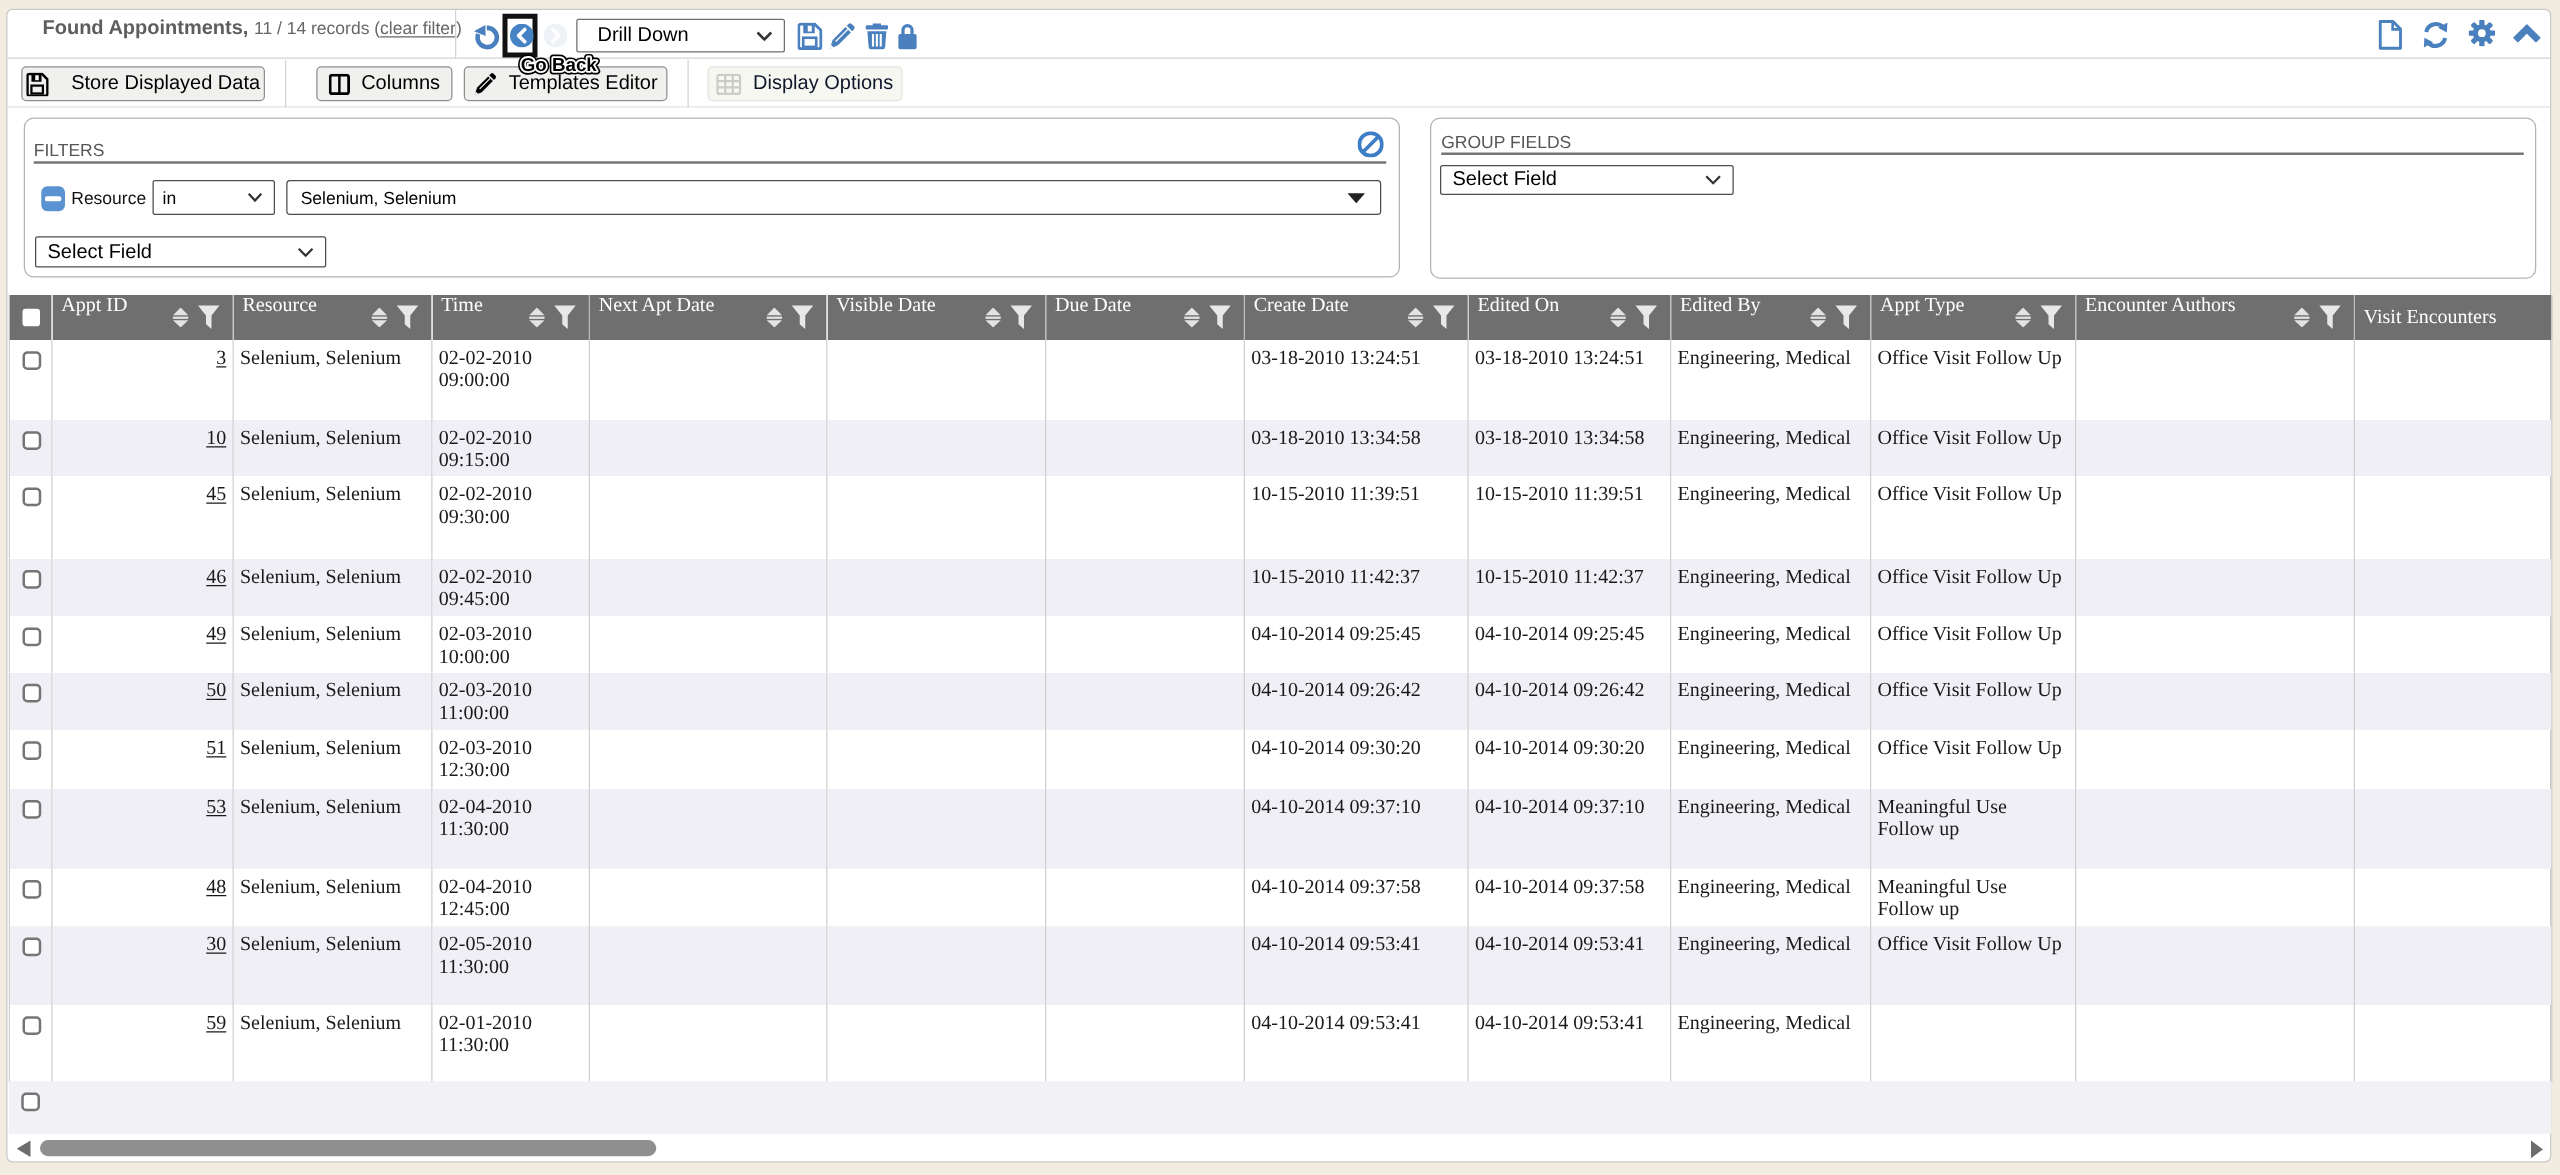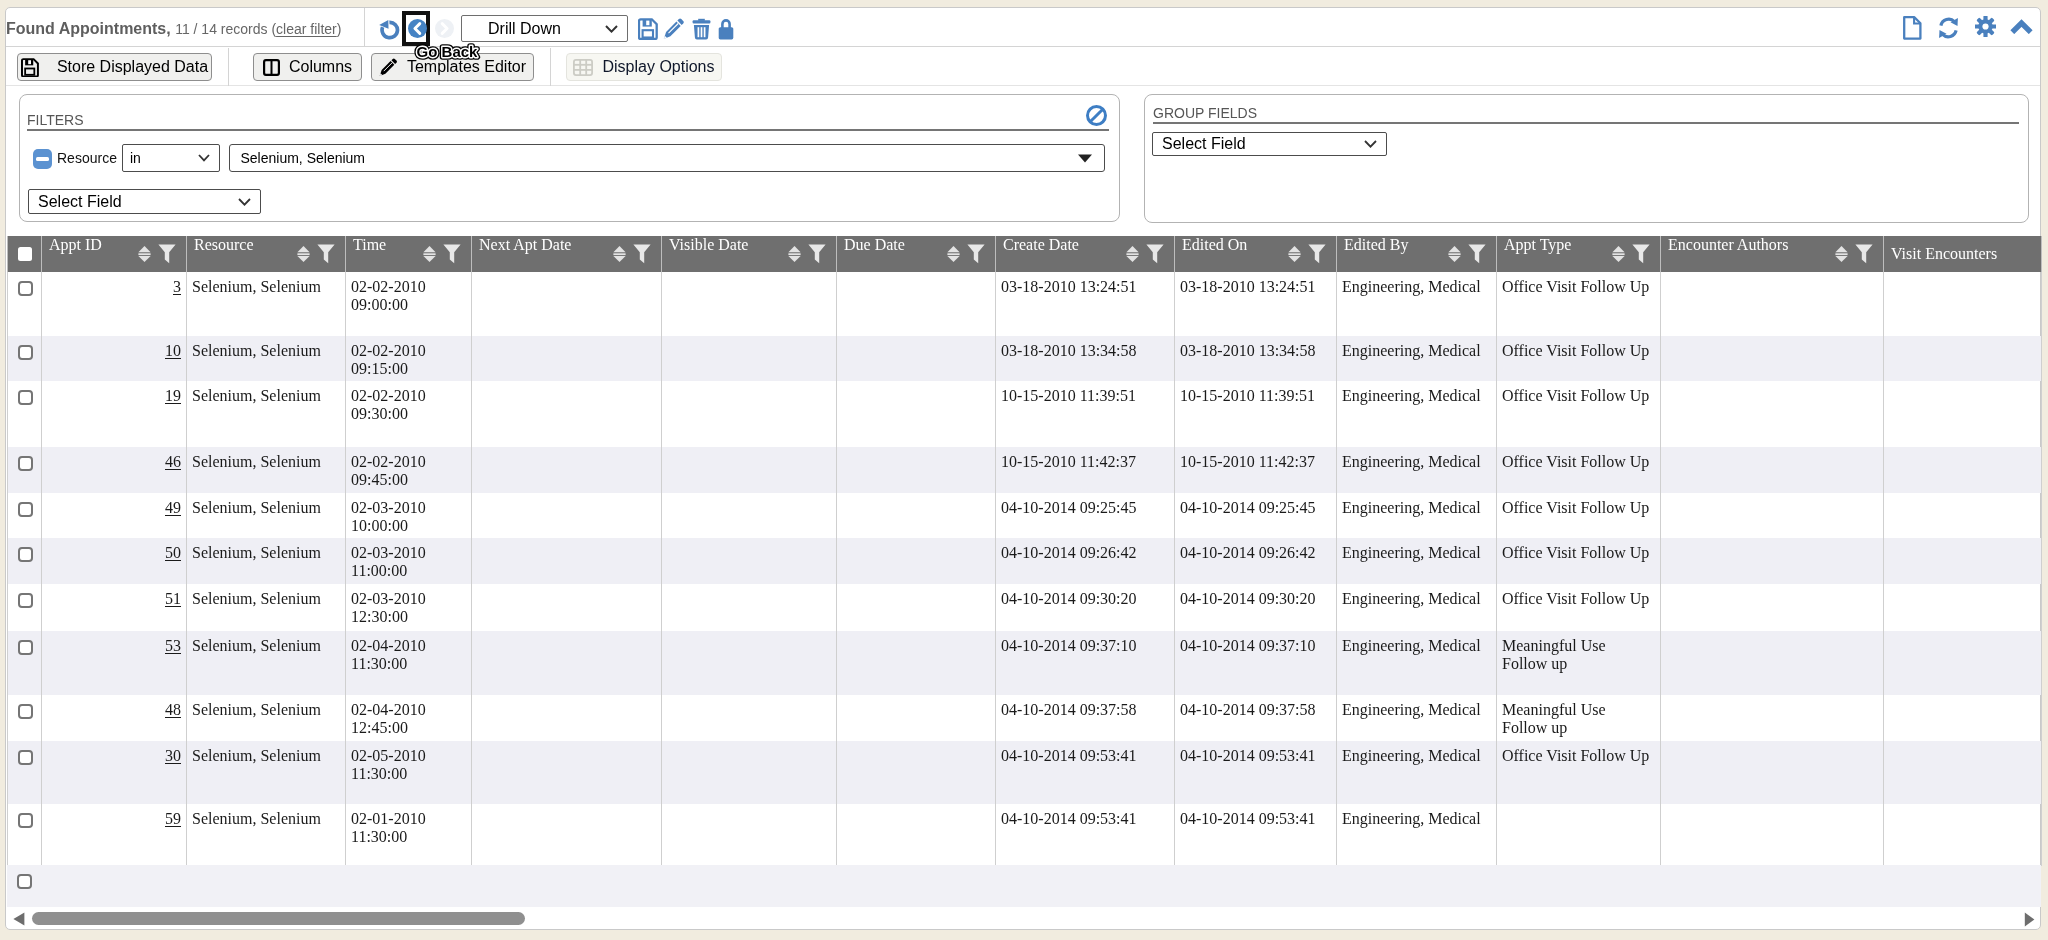--- a/index.html
+++ b/index.html
@@ -2,21 +2,21 @@
 <html><head><meta charset="utf-8">
 <style>
 * { margin:0; padding:0; box-sizing:border-box; }
 html,body { width:2048px; height:940px; font-family:"Liberation Sans", sans-serif; background:#f1ecdf; overflow:hidden; }
 #panel { position:absolute; left:5px; top:7px; width:2036px; height:923px; background:#fff;
   border:1px solid #c9c9c9; border-radius:5px; }
 #panel > * { position:absolute; }
 .abs { position:absolute; }
 
 #titlebar { left:0; top:0; width:100%; height:39px; border-bottom:1px solid #d4d4d4; }
-#title { position:absolute; left:0; top:0; height:39px; line-height:42px; font-size:16px; font-weight:bold; color:#5e5e5e; white-space:nowrap;}
+#title { position:absolute; left:28px; top:0; height:39px; line-height:29px; font-size:16px; font-weight:bold; color:#5e5e5e; white-space:nowrap;}
 #title .rec { font-weight:normal; font-size:14px; color:#666; }
 #title .rec u { text-underline-offset:2px; }
 .vsep { position:absolute; width:1px; background:#d4d4d4; }
 
 #toolbar { left:0; top:40px; width:100%; height:38px; border-bottom:1px solid #e4e4e4; }
 .btn { position:absolute; top:45px; height:28px; border:1.34px solid #8e8e8e; border-radius:4px;
   background:#f0f0ee; display:flex; align-items:center; justify-content:center; gap:9px;
   font-size:16px; color:#000; white-space:nowrap; }
 .btn.disabled { border-color:#e4e4de; background:#f7f7f2; color:#0f172a; }
 
@@ -55,21 +55,21 @@
     </svg>
     <svg class="abs" style="left:428.5px;top:11px" width="19" height="19" viewBox="0 0 19 19">
       <circle cx="9.5" cy="9.5" r="9.5" fill="#eef1f5"></circle>
 <path d="M7.2 4.6 L12.1 9.5 L7.2 14.4" fill="none" stroke="#fff" stroke-width="2.9" stroke-linecap="round" stroke-linejoin="round"></path>
     </svg>
     <svg class="abs" style="left:400px;top:30px;z-index:30" width="90" height="28" viewBox="0 0 90 28">
 <text x="41" y="19" text-anchor="middle" font-family="Liberation Sans" font-size="15" font-weight="bold" fill="#000" stroke="#000" stroke-width="5.6" stroke-linejoin="round">Go Back</text>
 <text x="41" y="19" text-anchor="middle" font-family="Liberation Sans" font-size="15" font-weight="bold" fill="#000" stroke="#fff" stroke-width="2.9" stroke-linejoin="round">Go Back</text>
 <text x="41" y="19" text-anchor="middle" font-family="Liberation Sans" font-size="15" font-weight="bold" fill="#000">Go Back</text>
 </svg>
-    <div class="sel" style="left:455px;top:7px;width:167px;height:27px;border-color:#6e6e6e;border-width:1.4px;border-radius:2px;padding-left:26px">Drill Down
+    <div class="sel" style="left:455px;top:7px;width:167px;height:27px;border-color:#6e6e6e;border-width:1.4px;border-radius:2px;padding-left:16px">Drill Down
 <svg class="chev" width="13" height="8" viewBox="0 0 13 8">
         <path d="M1 1 L6.5 6.6 L12 1" fill="none" stroke="#333" stroke-width="2"></path>
       </svg></div>
     <svg class="abs" style="left:632px;top:10px" width="20" height="22" viewBox="0 0 20 22">
       <path d="M2.6 1.3 h11.2 l4.9 4.9 v13.2 a1.6 1.6 0 0 1 -1.6 1.6 h-14.5 a1.6 1.6 0 0 1 -1.6 -1.6 v-16.5 a1.6 1.6 0 0 1 1.6 -1.6 z" fill="none" stroke="#4a80be" stroke-width="2.3"></path>
 <path d="M4.6 1.4 h9.2 v7.2 h-9.2 z" fill="#4a80be"></path>
       <rect x="8.2" y="2.6" width="3.2" height="4.6" fill="#fff"></rect>
 <rect x="4.6" y="12.2" width="10.4" height="7.3" fill="none" stroke="#4a80be" stroke-width="2.1"></rect>
     </svg>
     <svg class="abs" style="left:657px;top:10px" width="22" height="22" viewBox="0 0 22 22">
@@ -385,21 +385,21 @@
           <td>03-18-2010 13:34:58</td>
           <td>Engineering, Medical</td>
           <td style="white-space:normal">Office Visit Follow Up</td>
           <td></td>
           <td></td>
         </tr>
         <tr style="height:66px">
           <td style="padding:9px 0 0 10px">
             <div class="cb"></div>
           </td>
-          <td class="num"><span>19</span></td>
+          <td class="num"><span>45</span></td>
           <td>Selenium, Selenium</td>
           <td>02-02-2010<br>09:30:00</td>
           <td></td>
           <td></td>
           <td></td>
           <td>10-15-2010 11:39:51</td>
           <td>10-15-2010 11:39:51</td>
           <td>Engineering, Medical</td>
           <td style="white-space:normal">Office Visit Follow Up</td>
           <td></td>

